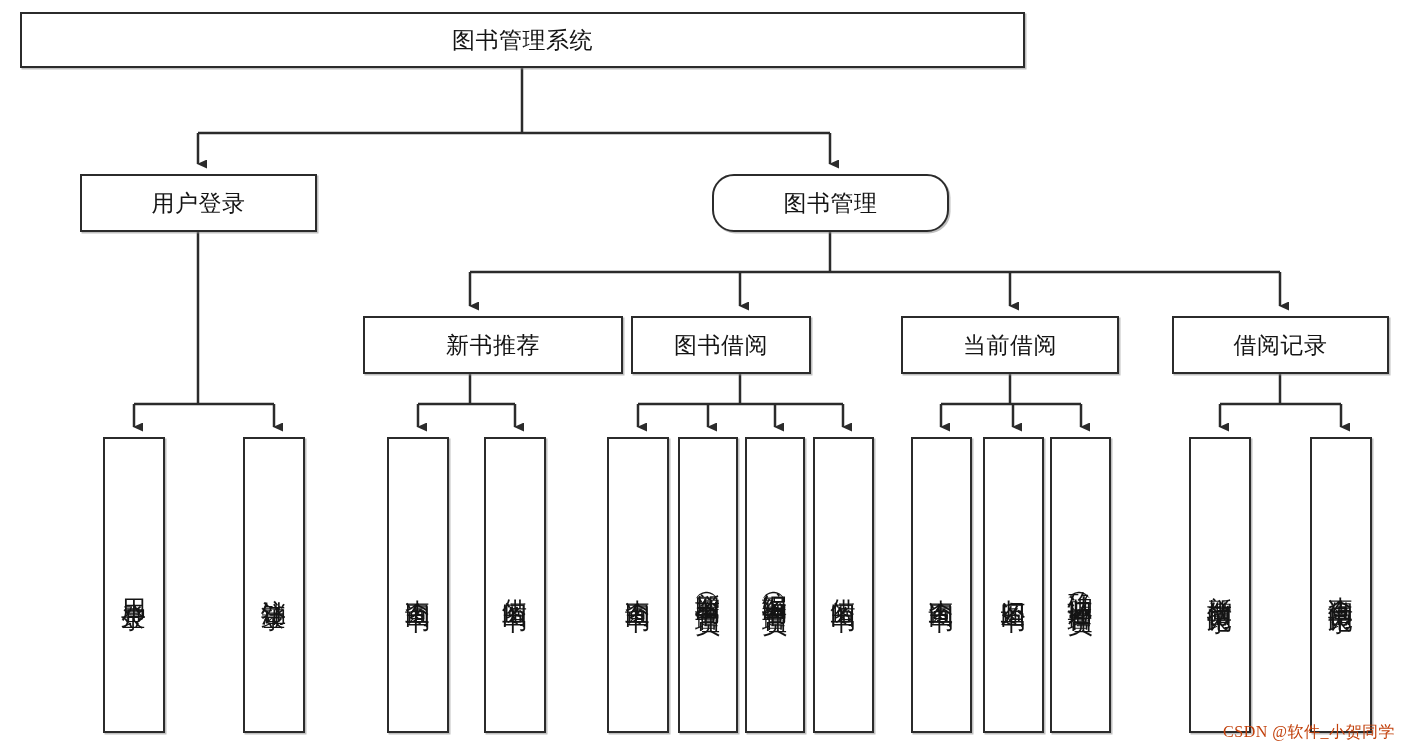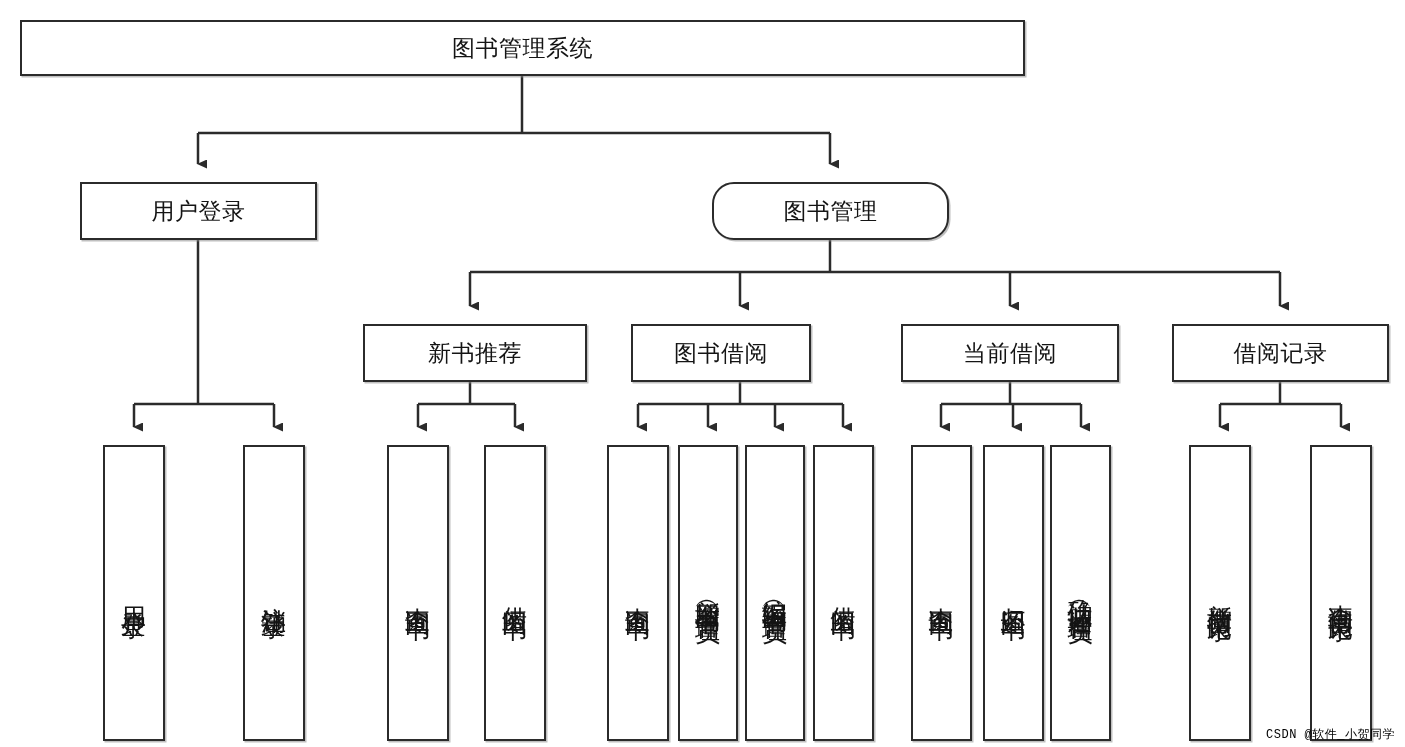--- a/index.html
+++ b/index.html
@@ -27,21 +27,20 @@
   .node {
     position: absolute;
     box-sizing: border-box;
     border: 2.5px solid #2b2b2b;
     background: #ffffff;
     display: flex;
     align-items: center;
     justify-content: center;
     color: #1a1a1a;
     box-shadow: 1.5px 1.5px 0 rgba(140,140,140,0.55);
-    margin-top: 8px;
   }
   .node-label {
     display: block;
     text-align: center;
     line-height: 1.06;
     white-space: pre;
     color: #141414;
   }
   
   .node.horiz .node-label {
@@ -61,26 +60,26 @@
     writing-mode: vertical-rl;
     text-orientation: upright;
     font-size: 25px;
     line-height: 1.12;
     letter-spacing: 3px;
   }
   #watermark {
     position: absolute;
     right: 10px;
     bottom: 4px;
-    font-size: 12px;
-    color: #000000;
+    font-size: 16px;
+    color: #c2410c;
     letter-spacing: 0.5px;
     white-space: nowrap;
     pointer-events: none;
-    font-family: Liberation Mono, monospace;
+    font-family: Liberation Serif, serif;
   }
 </style>
 </head>
 <body>
 
 <div id="canvas">
 
   <svg id="diagram-svg" viewBox="0 0 1405 747" xmlns="http://www.w3.org/2000/svg">
     <defs>
       <marker id="arrowhead" markerWidth="9" markerHeight="10" refX="4.5" refY="9" orient="auto" markerUnits="userSpaceOnUse">
@@ -135,21 +134,21 @@
     <span class="node-label">图书管理系统</span>
   </div>
 
   <div class="node horiz" style="left:80px; top:174px; width:237px; height:58px;">
     <span class="node-label">用户登录</span>
   </div>
   <div class="node horiz" style="left:712px; top:174px; width:237px; height:58px;border-radius:22px;">
     <span class="node-label">图书管理</span>
   </div>
 
-  <div class="node horiz" style="left:363px; top:316px; width:224px; height:58px;">
+  <div class="node horiz" style="left:363px; top:316px; width:260px; height:58px;">
     <span class="node-label">新书推荐</span>
   </div>
   <div class="node horiz" style="left:631px; top:316px; width:180px; height:58px;">
     <span class="node-label">图书借阅</span>
   </div>
   <div class="node horiz" style="left:901px; top:316px; width:218px; height:58px;">
     <span class="node-label">当前借阅</span>
   </div>
   <div class="node horiz" style="left:1172px; top:316px; width:217px; height:58px;">
     <span class="node-label">借阅记录</span>

